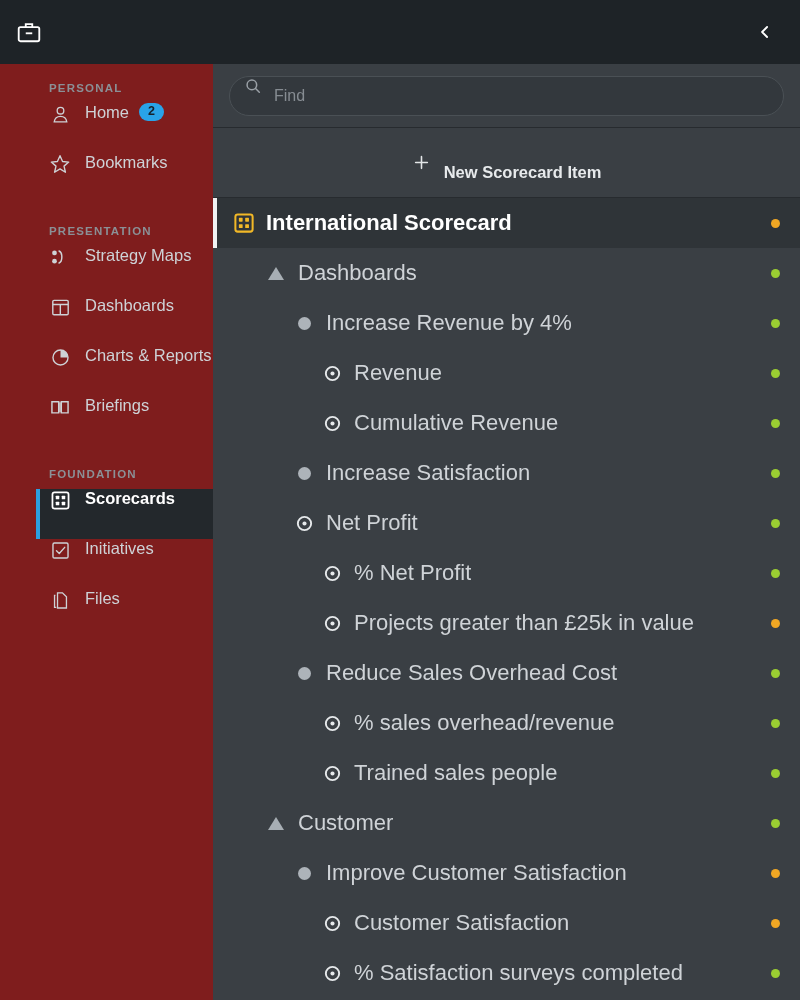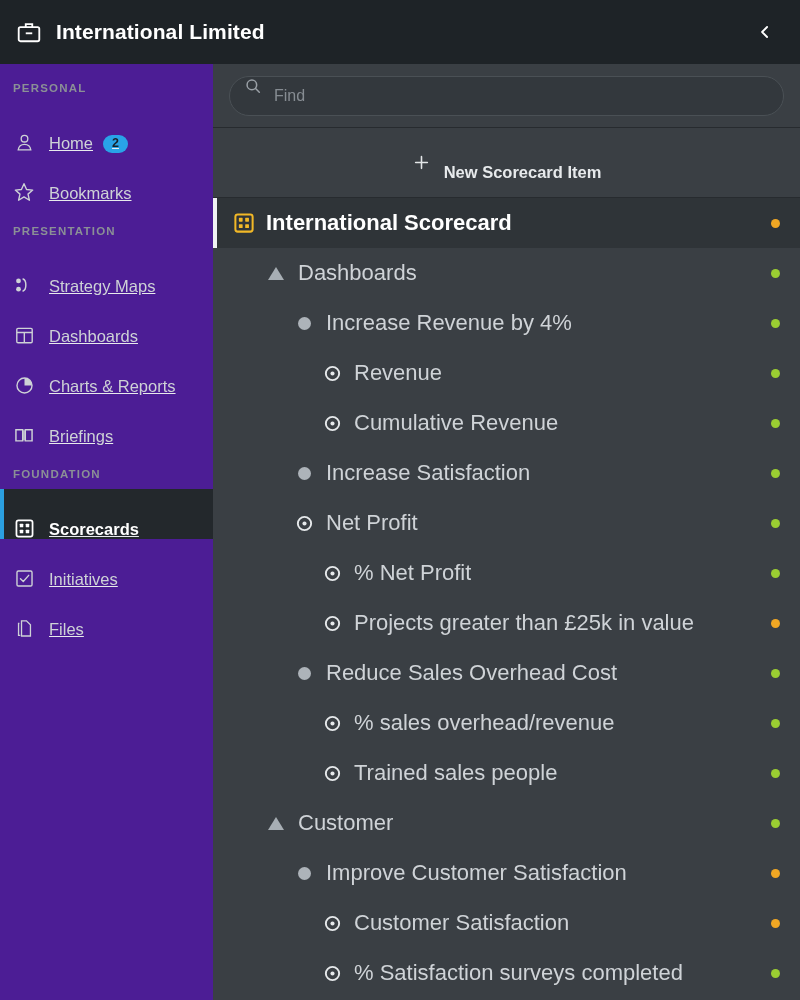--- a/index.html
+++ b/index.html
@@ -29,34 +29,35 @@
     width:34px; height:40px; display:flex; align-items:center; justify-content:center;
     cursor:pointer;
   }
 
   
   .body { flex:1 1 auto; display:flex; min-height:0; }
 
   
   .sidebar {
     width:213px; min-width:213px;
-    background:#4c1d95;
+    background:#7f1d1d;
     padding-top:18px;
     overflow:hidden;
+    padding-left:36px;
   }
   .nav-group-label {
     font-size:11.5px; font-weight:bold; letter-spacing:1.2px;
     color:#8b9096; text-transform:uppercase;
     padding:0 0 0 13px; margin-bottom:9px;
   }
   .nav-group { margin-bottom:22px; }
   .nav-group.pres-group { margin-bottom:22px; }
   .nav-item {
-    height:50px; display:flex; align-items:flex-end;
-    padding-left:13px; position:relative; cursor:pointer;text-decoration:underline;
+    height:50px; display:flex; align-items:flex-start;
+    padding-left:13px; position:relative; cursor:pointer;
   }
   .nav-item .nav-icon {
     width:22px; height:22px; flex:0 0 22px; margin-right:14px;
     display:flex; align-items:center; justify-content:center;
   }
   .nav-item .nav-label {
     font-size:16.5px; color:#ced2d6; white-space:nowrap;
   }
   .nav-item.active { background:#23282c; }
   .nav-item.active .nav-label { color:#ffffff; font-weight:bold; }
@@ -146,21 +147,20 @@
 <div id="app">
 
   <div class="topbar">
     <span class="brand-icon">
       <svg viewBox="0 0 24 24" width="26" height="26" fill="none" stroke="#ffffff" stroke-width="1.7">
         <rect x="2.5" y="7.5" width="19" height="13" rx="1.6"></rect>
         <path d="M9 7.5V4.8h6v2.7"></path>
         <path d="M9 13.2h6"></path>
       </svg>
     </span>
-    <span class="brand-title">International Limited</span>
     <span class="spacer"></span>
     <span class="collapse-btn">
       <svg viewBox="0 0 24 24" width="20" height="20" fill="none" stroke="#ffffff" stroke-width="2.2" stroke-linecap="round" stroke-linejoin="round">
         <polyline points="14.5,6 8.5,12 14.5,18"></polyline>
       </svg>
     </span>
   </div>
 
   <div class="body">
 

